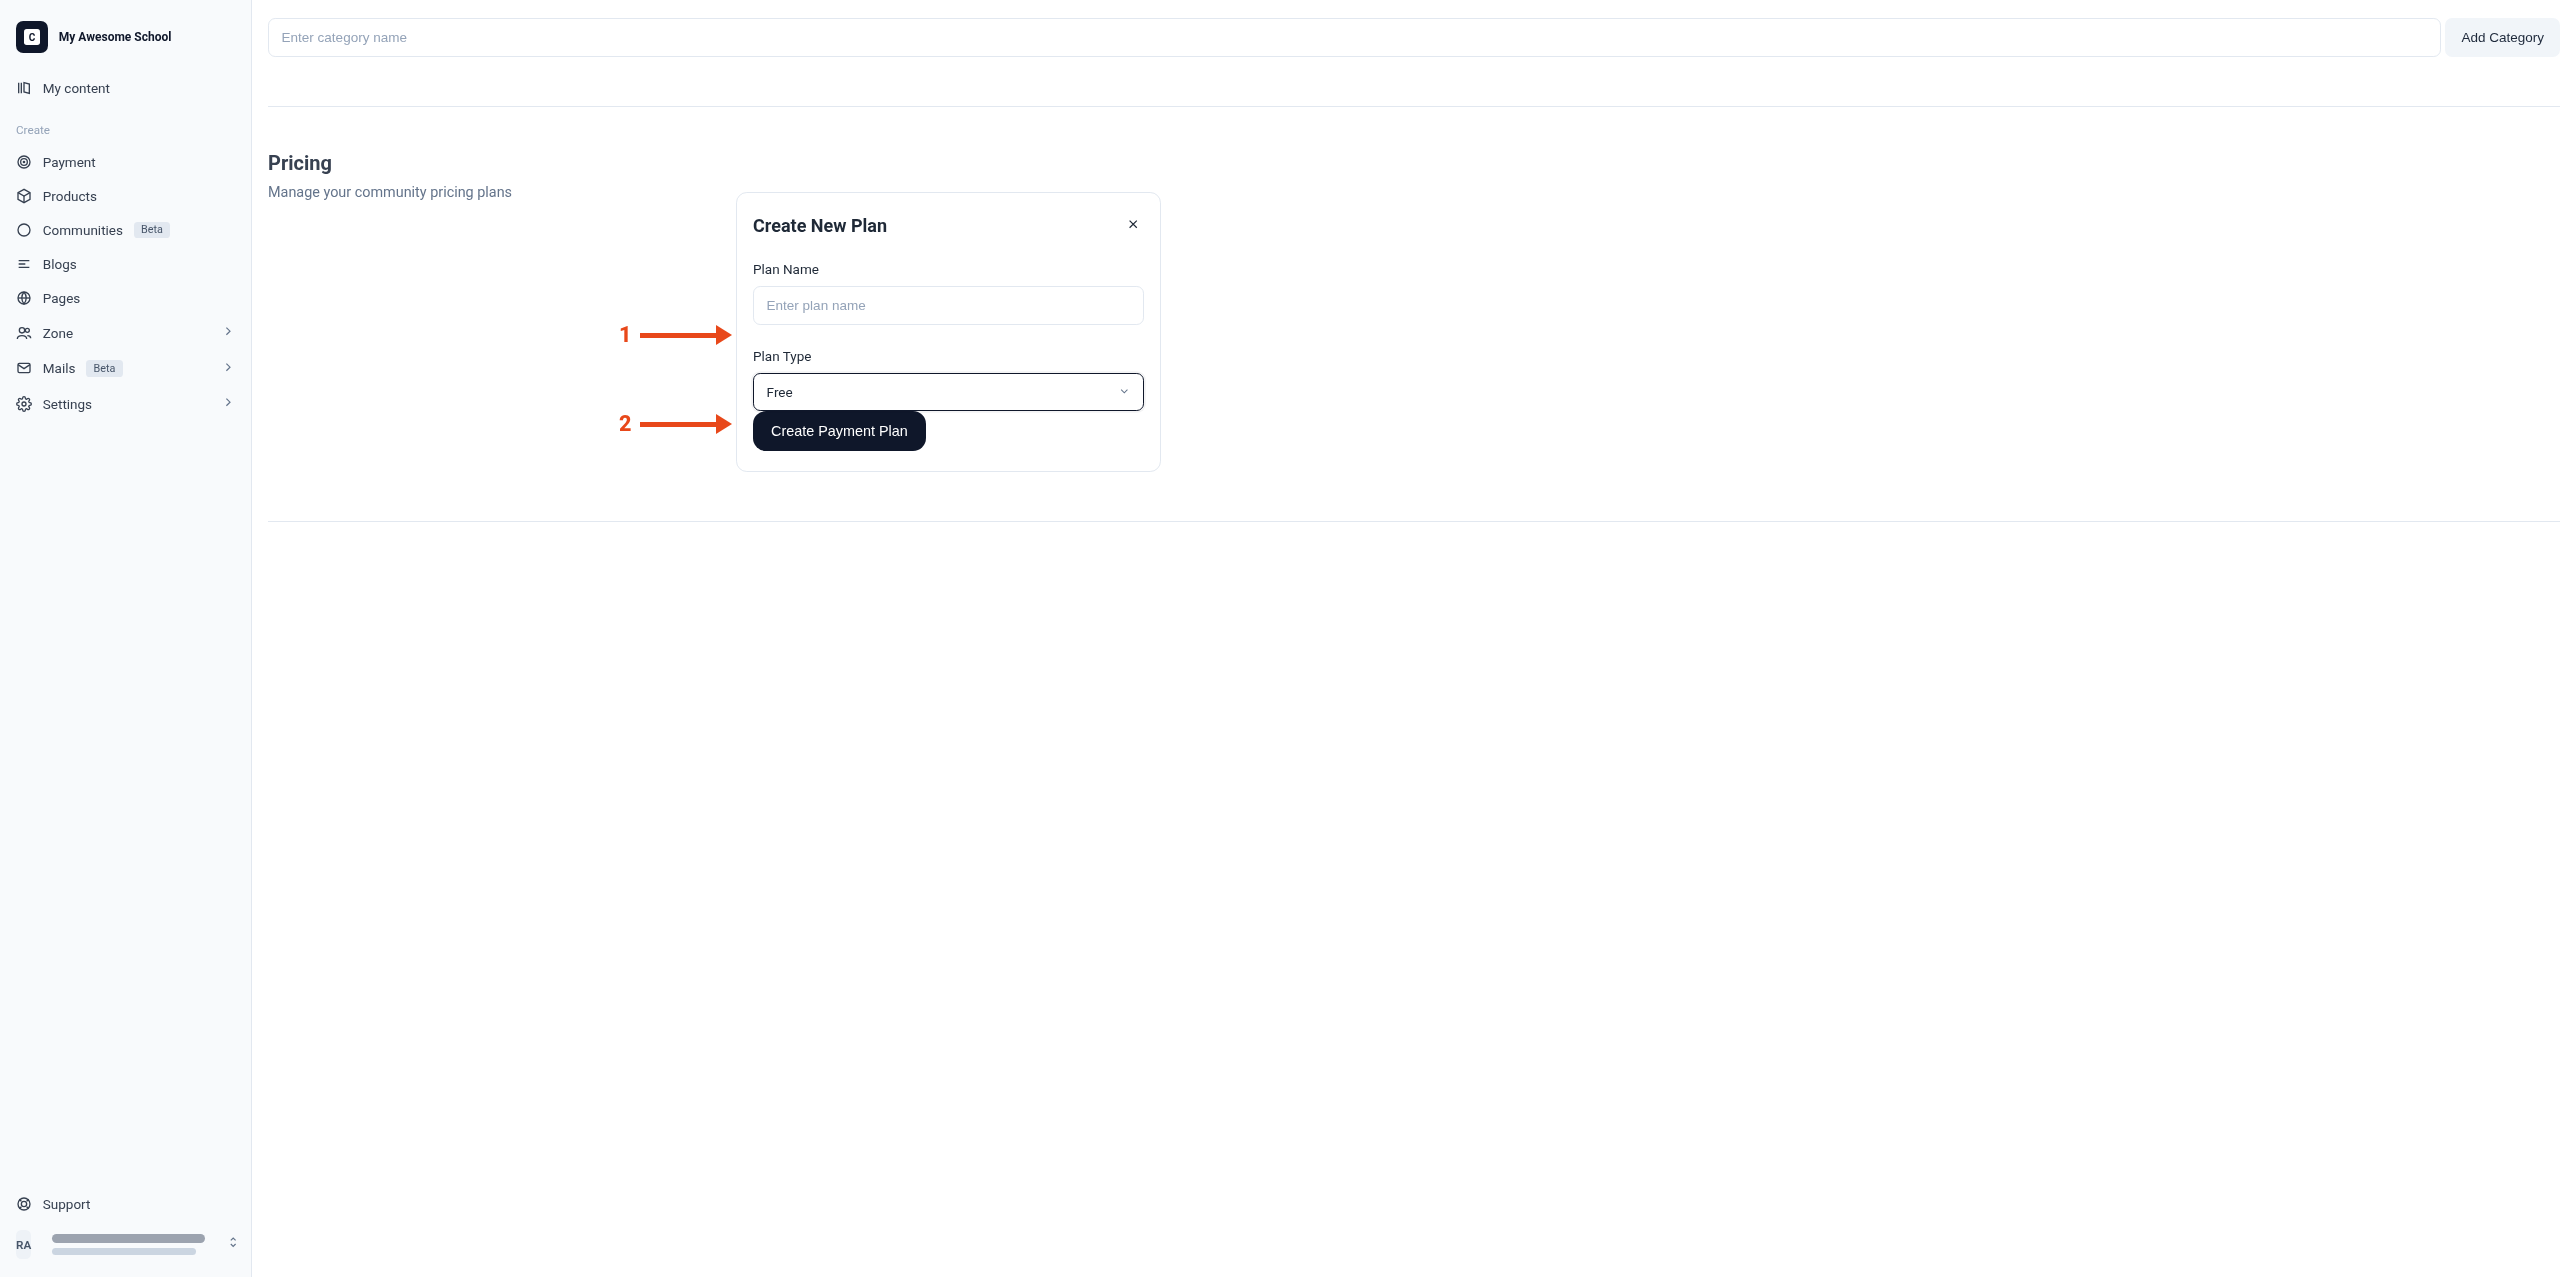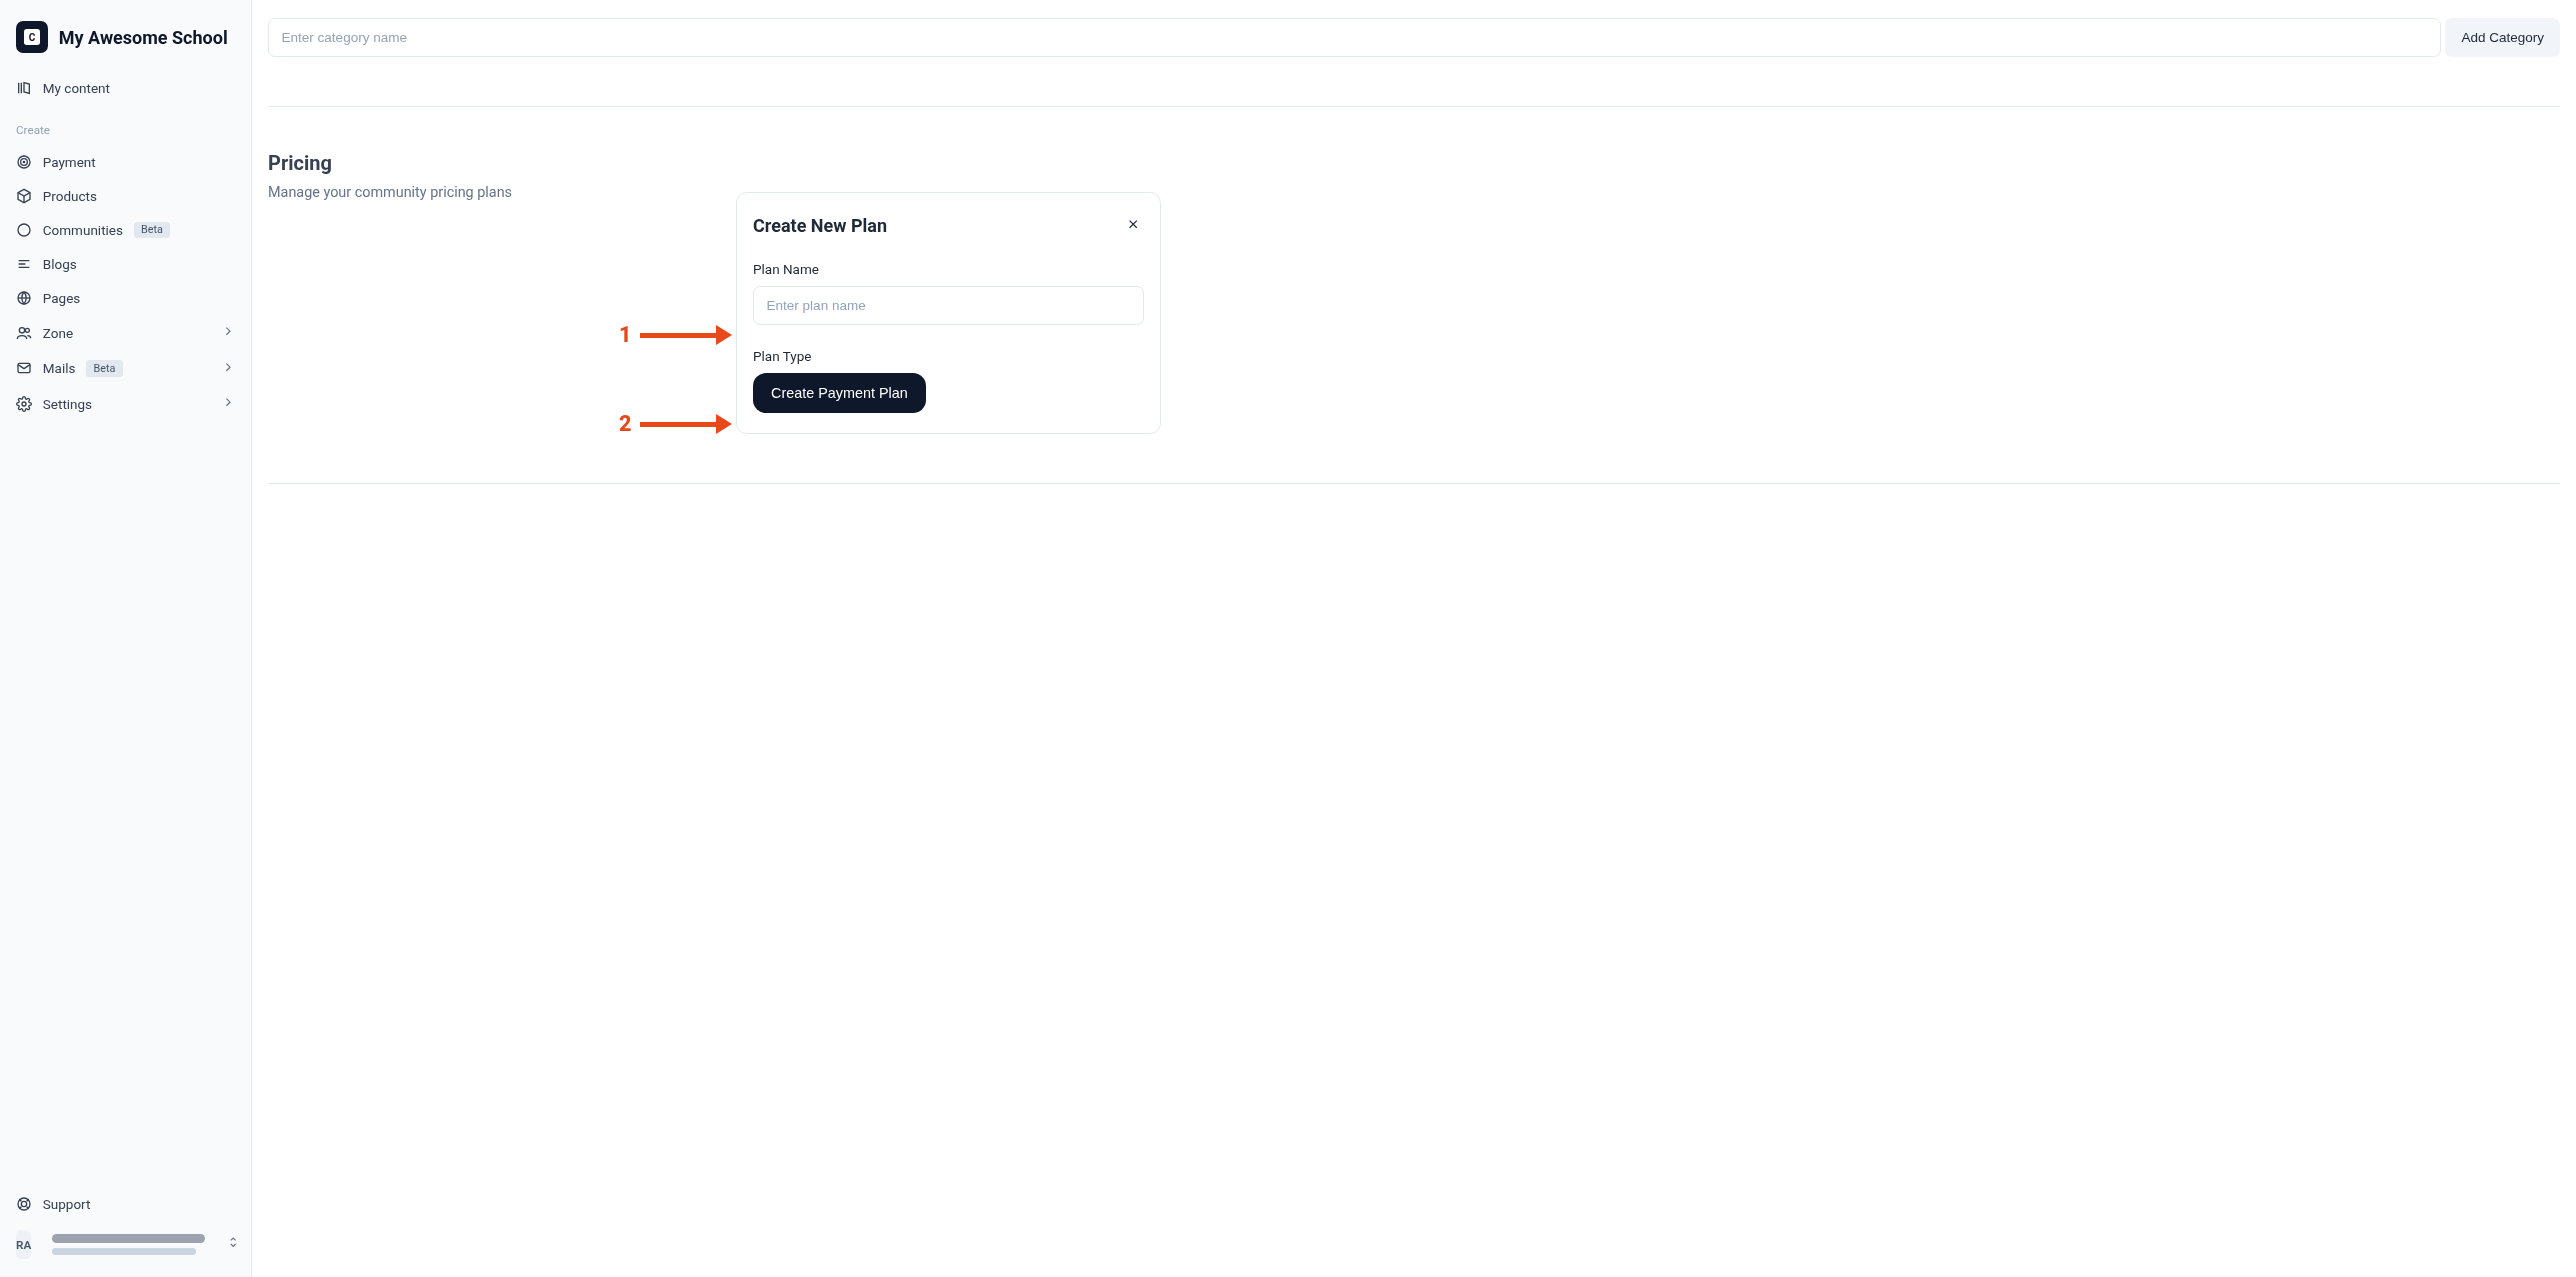--- a/index.html
+++ b/index.html
@@ -42,21 +42,21 @@
       width: 16px; height: 16px;
       border-radius: 2.7px;
       display: flex;
       align-items: center;
       justify-content: center;
       font-size: 10px;
       font-weight: 700;
     }
     .school-name {
       font-weight: 700;
-      font-size: 18px;
+      font-size: 12px;
       color: #0f172a;
     }
     .nav-item {
       display: flex;
       align-items: center;
       gap: 10.8px;
       padding: 9px 16px;
       font-size: 13.5px;
       color: #374151;
       cursor: pointer;
@@ -452,20 +452,28 @@
             </span>
           </button>
         </div>
 
         <div class="field-label">Plan Name</div>
         <input class="plan-input" type="text" placeholder="Enter plan name" style="">
 
         <div class="spacer"></div>
 
         <div class="field-label">Plan Type</div>
+        <div class="select-wrap">
+          <span>Free</span>
+          <span class="select-caret">
+            <svg viewBox="0 0 24 24" width="12.6" height="12.6" fill="none" stroke="currentColor" stroke-width="2">
+                <path d="M6 9l6 6 6-6"></path>
+              </svg>
+          </span>
+        </div>
 
         <button class="btn-primary">Create Payment Plan</button>
       </div>
     </div>
 
     <div class="divider"></div>
 
 
     <div class="annot" style="top:304px; left:351px;">
       <span>1</span>

